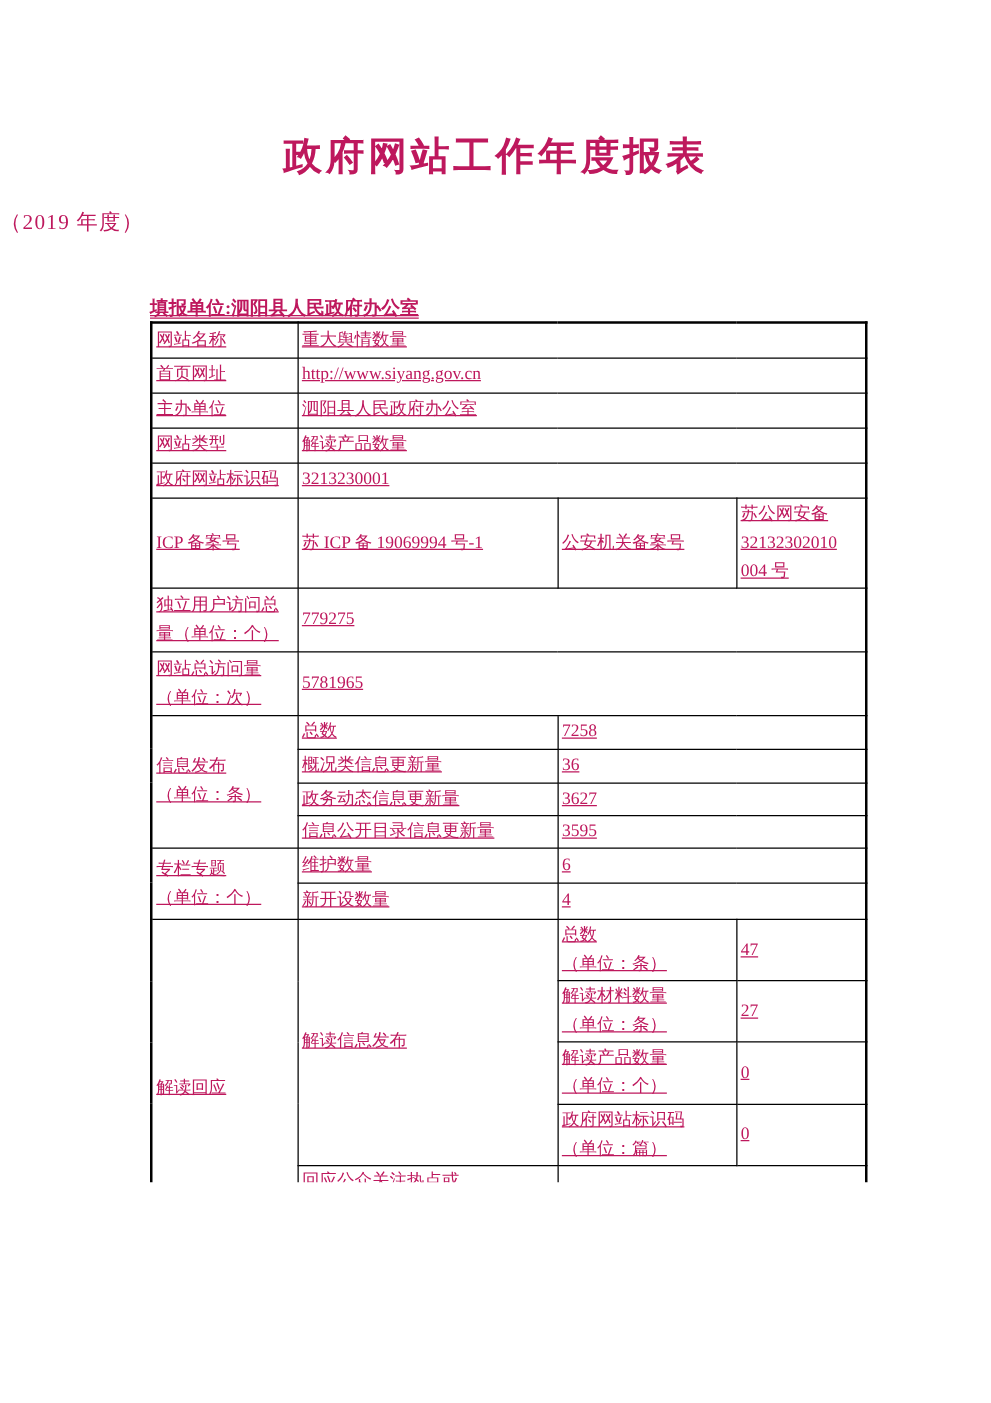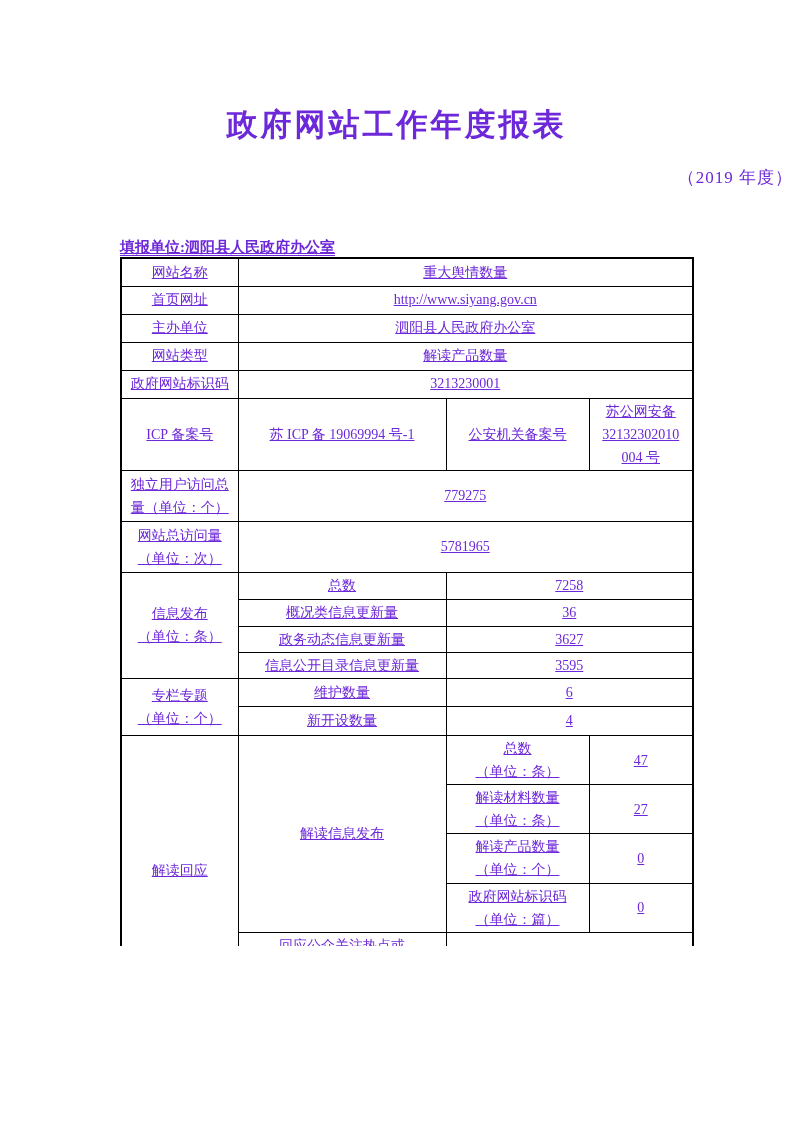--- a/index.html
+++ b/index.html
@@ -5,38 +5,38 @@
   html, body {
     margin: 0;
     padding: 0;
     background: #ffffff;
   }
   .sheet {
     position: relative;
     width: 793px;
     height: 946px;
     background: #ffffff;
-    color: #6d28d9;
+    color: #be185d;
     font-family: "Liberation Serif", serif;
     box-sizing: border-box;
     overflow: hidden;
   }
   .title {
     margin: 0;
     padding-top: 104px;
     text-align: center;
     font-family: "Liberation Sans", sans-serif;
     font-size: 31px;
     font-weight: bold;
     letter-spacing: 3px;
     line-height: 42px;
   }
   .subtitle {
     margin-top: 21px;
-    text-align: right;
+    text-align: left;
     font-size: 17px;
     letter-spacing: 1px;
     line-height: 22px;
   }
   .content {
     margin-left: 120px;
     width: 572px;
     text-decoration: underline;
   }
   .unit-line {
@@ -50,21 +50,21 @@
   table.report-table {
     margin-top: 1px;
     width: 572px;
     table-layout: fixed;
     border-collapse: collapse;
     border: 2px solid #000000;
   }
   table.report-table td {
     border: 1px solid #000000;
     box-sizing: border-box;
-    text-align: center;
+    text-align: left;
     vertical-align: middle;
     font-size: 14px;
     line-height: 1.65;
     padding: 1px 3px;
     white-space: pre-line;
     word-break: break-all;
   }
   .page-number {
     margin-top: 30px;
     text-align: center;

